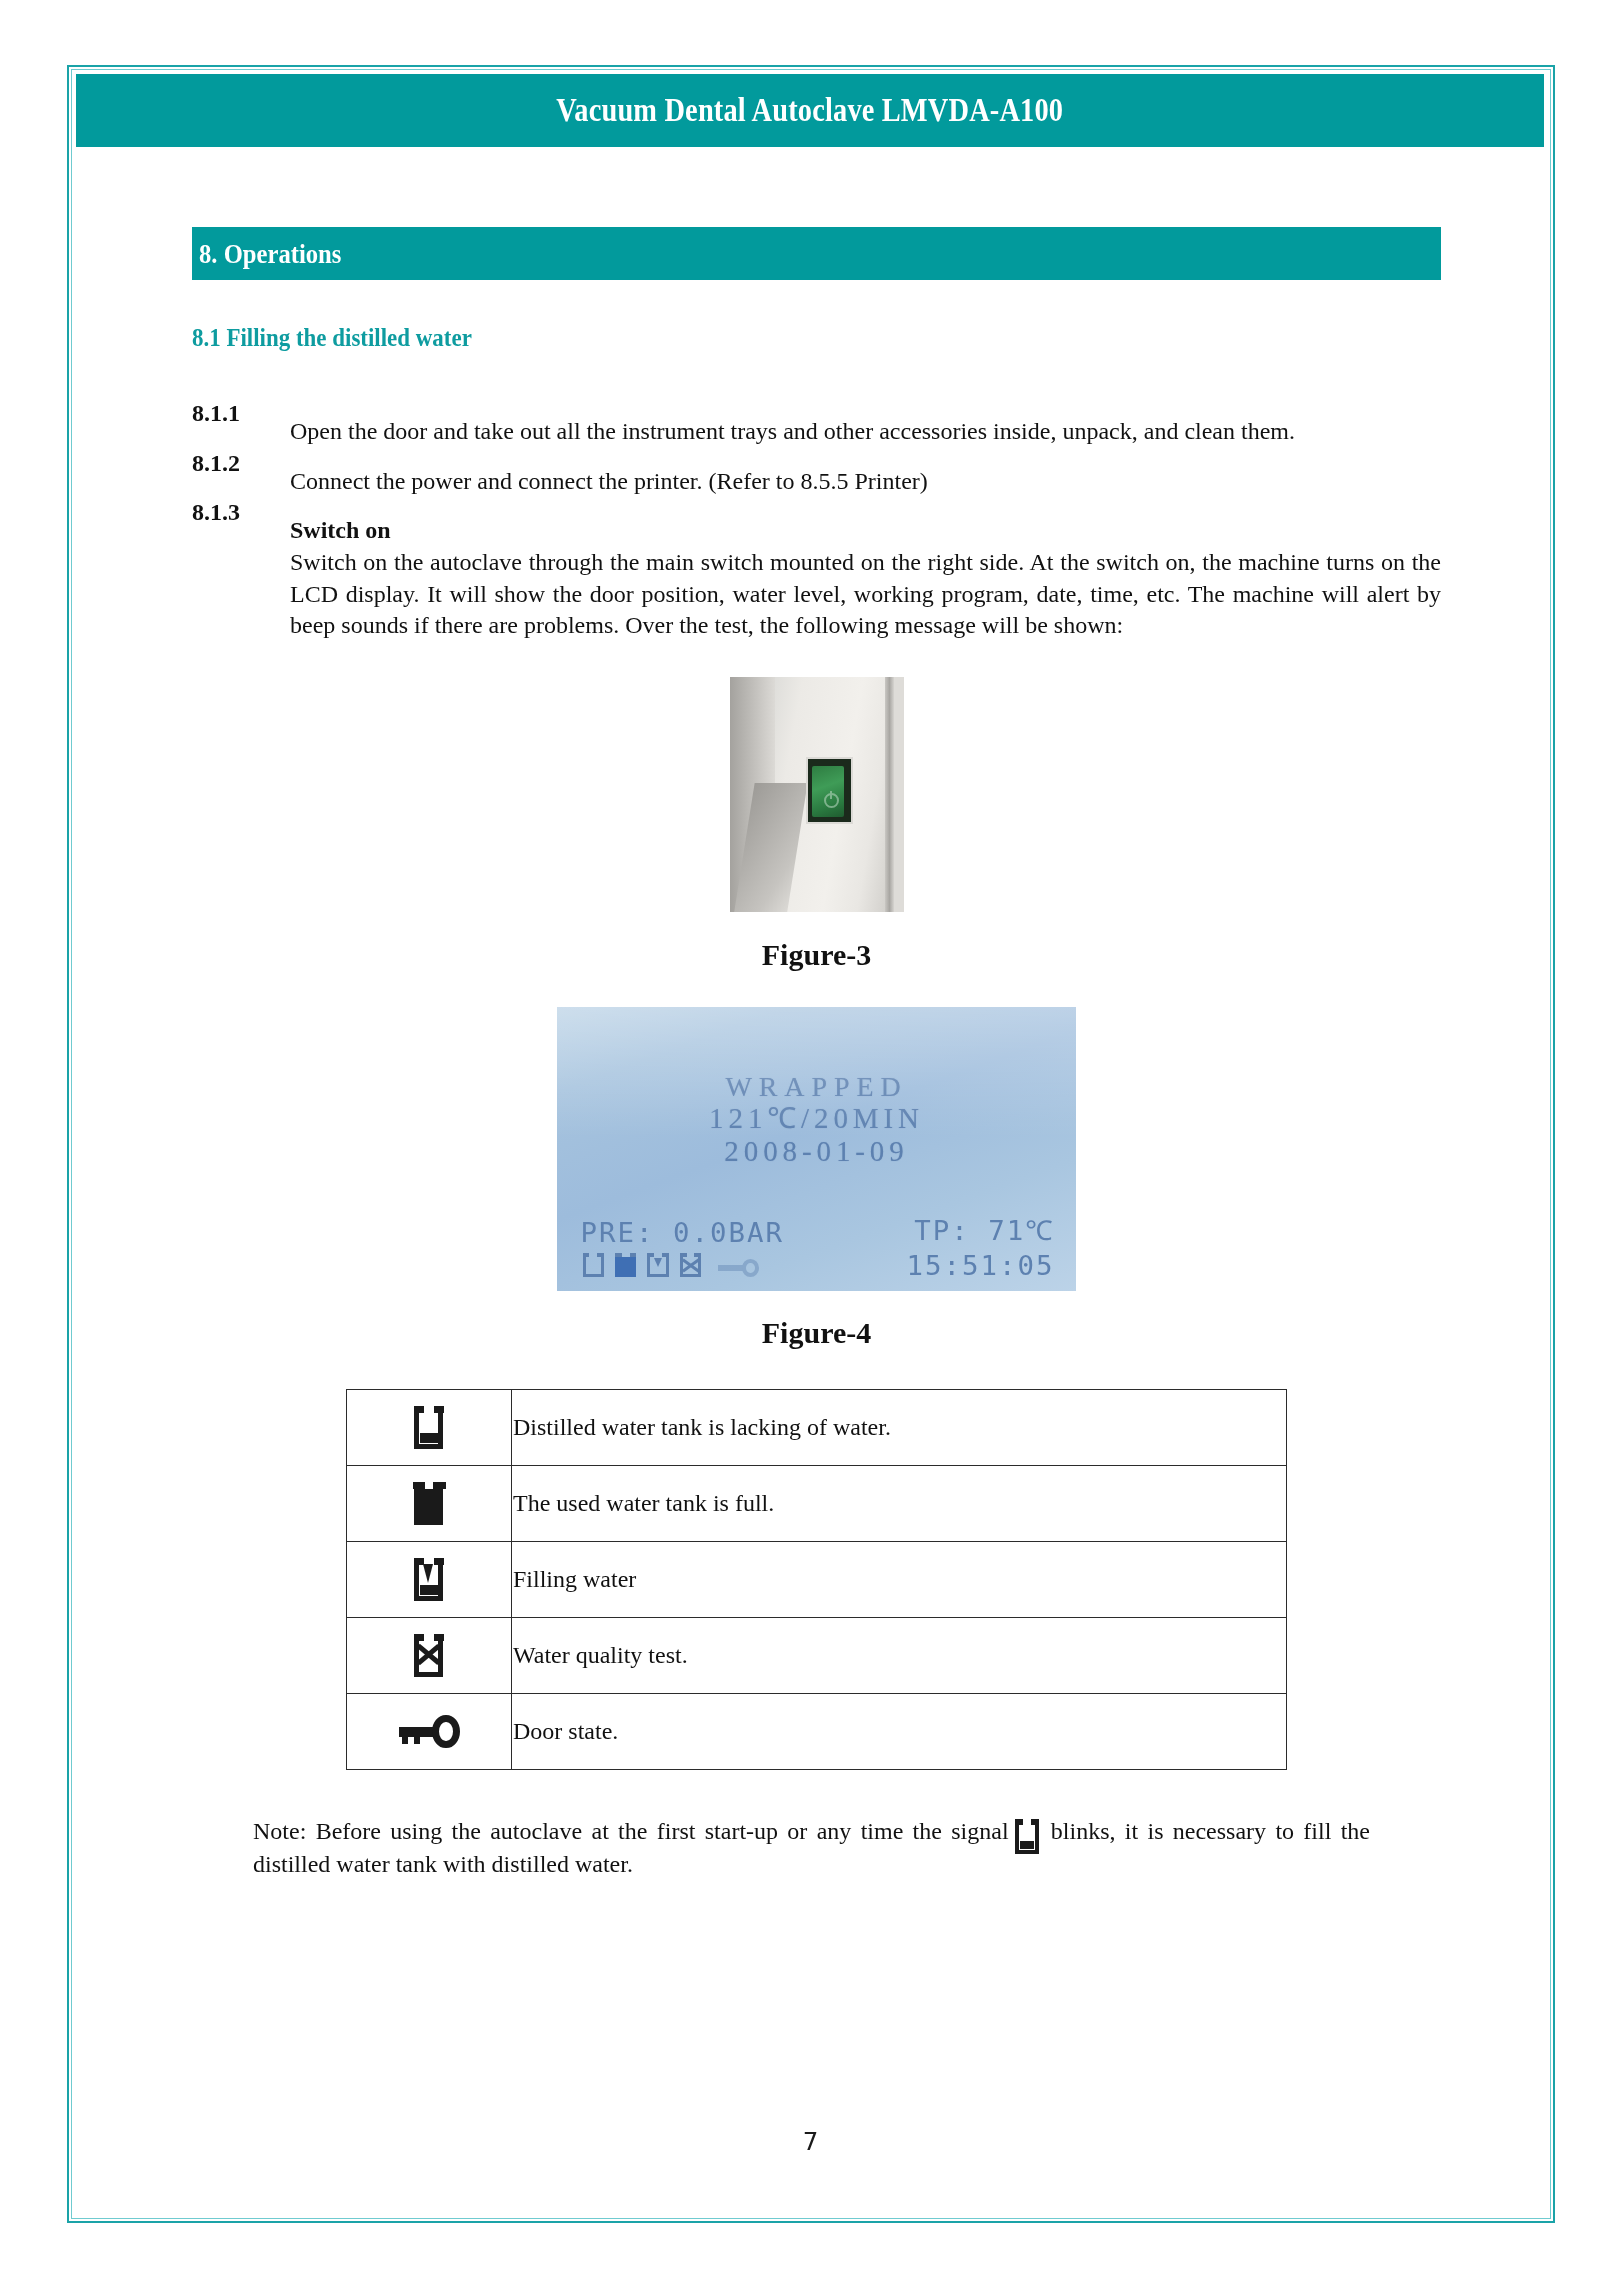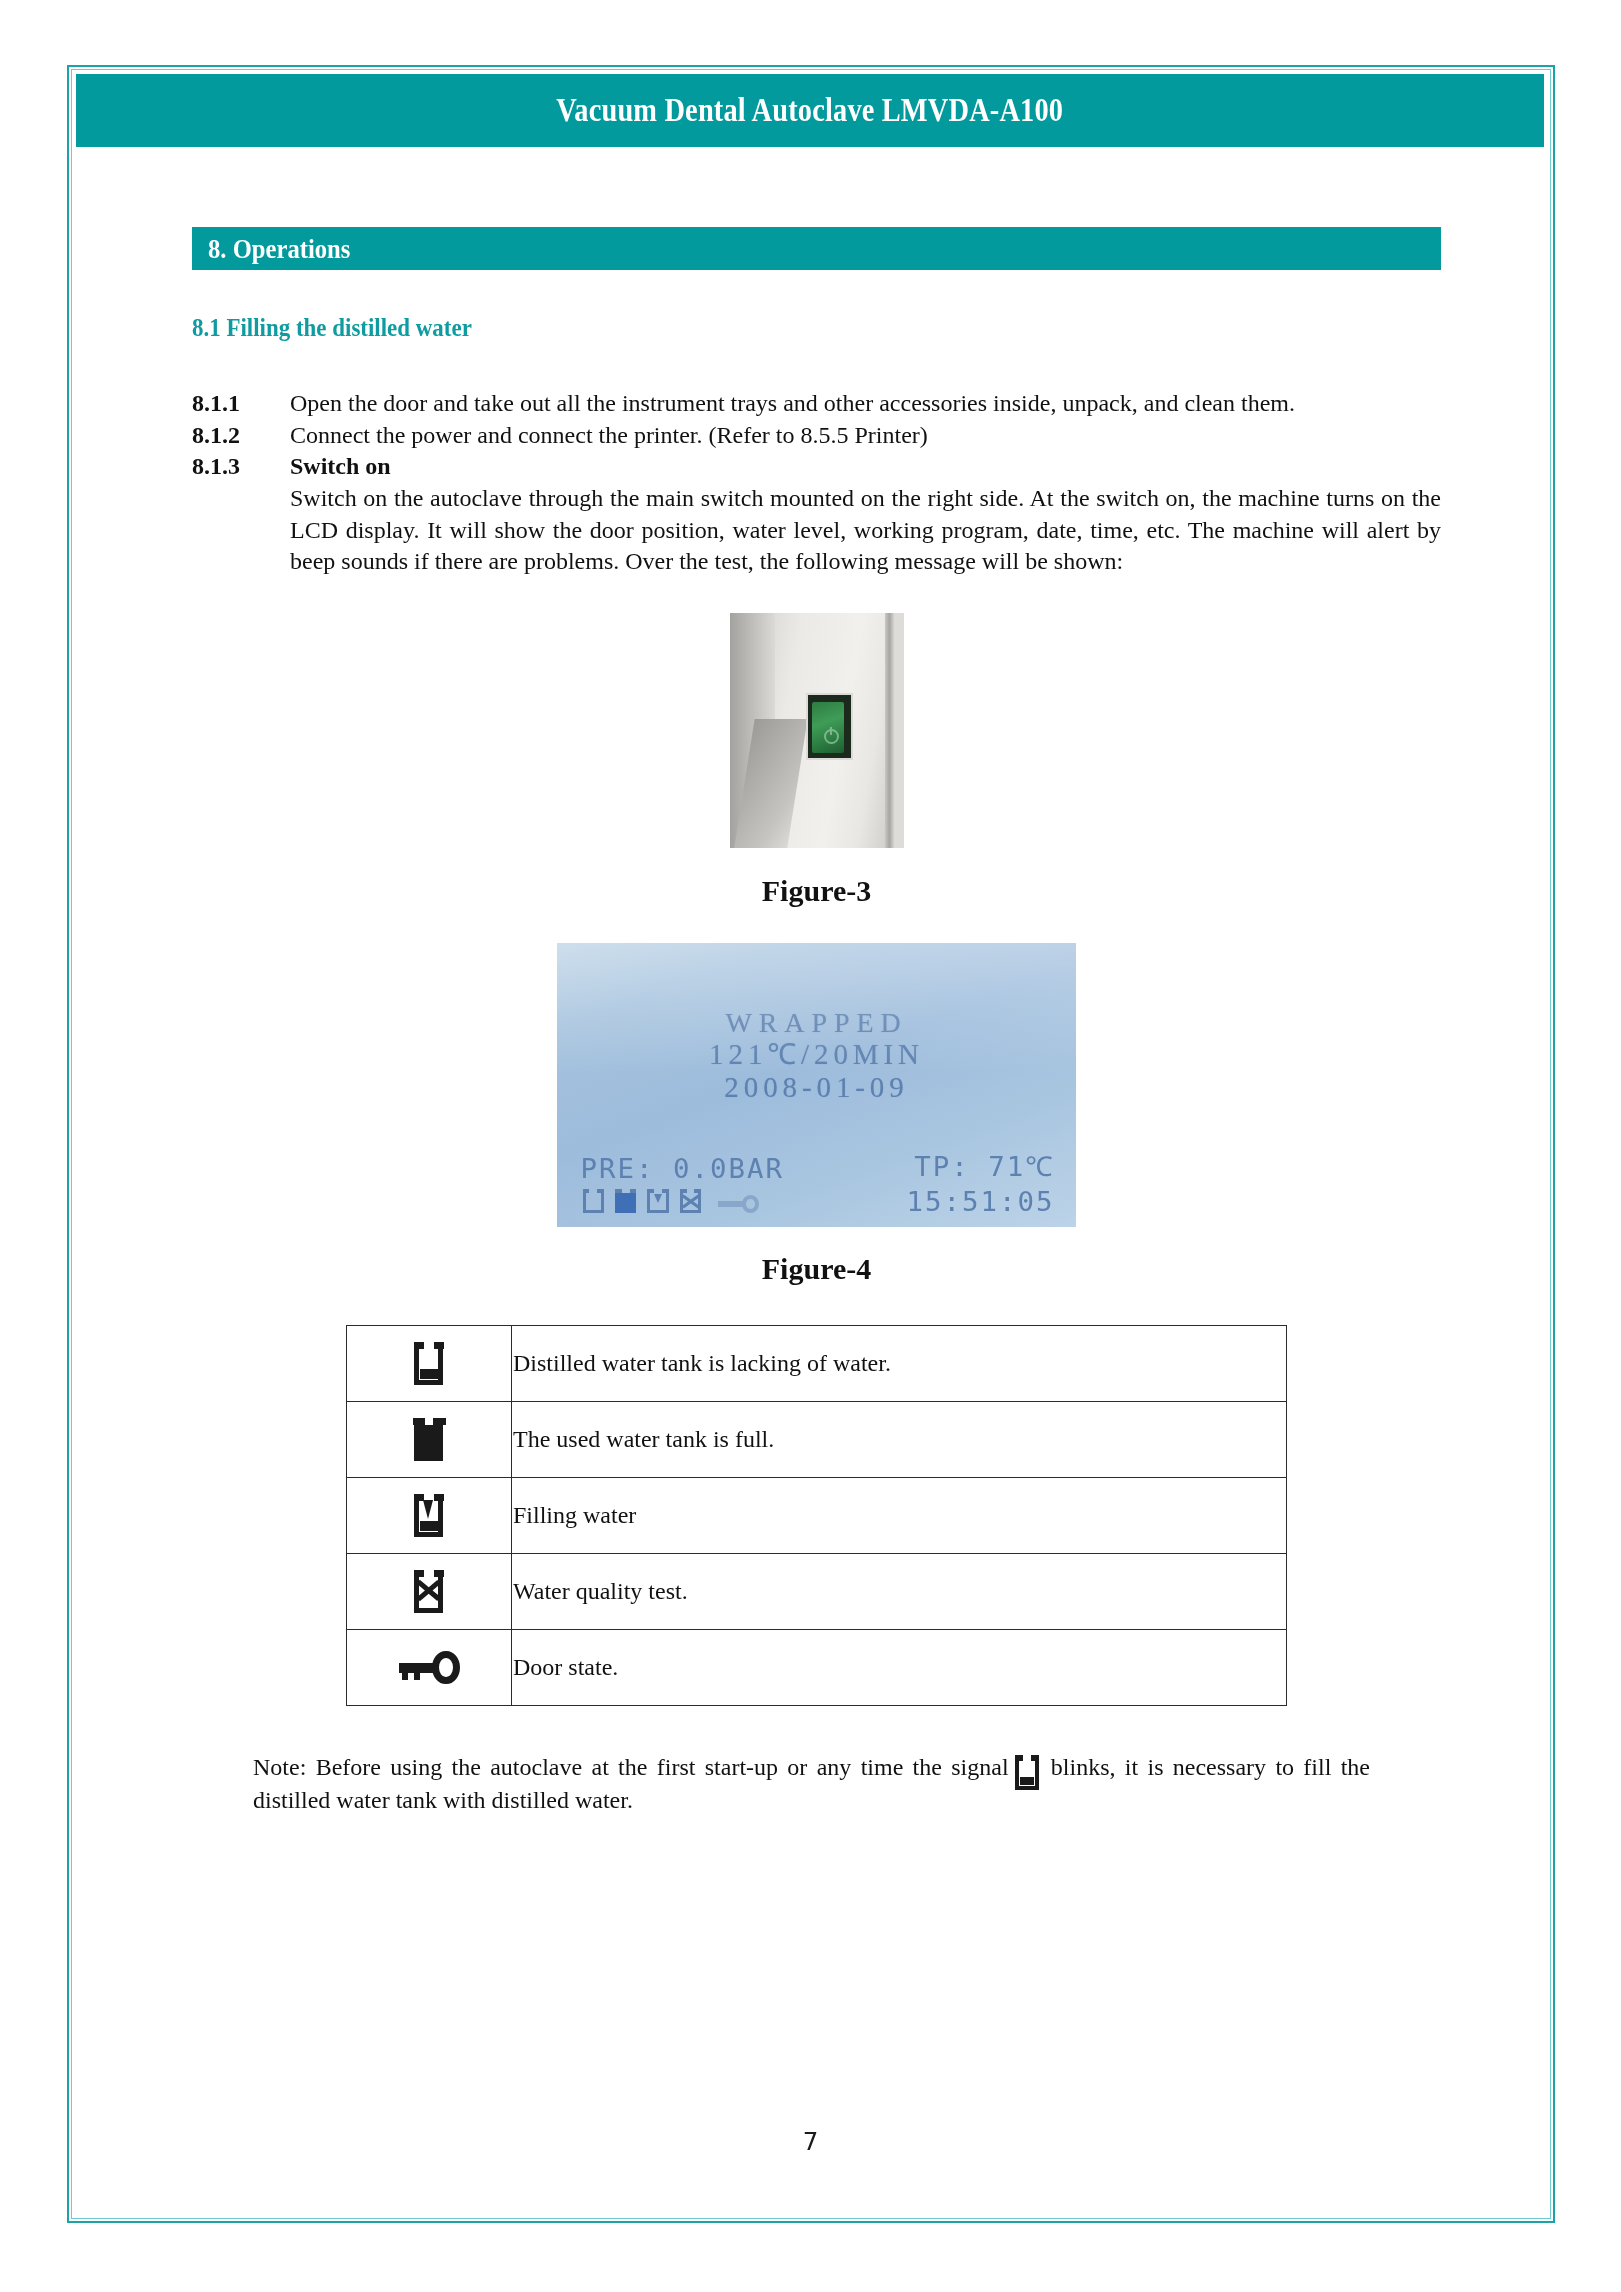--- a/index.html
+++ b/index.html
@@ -69,24 +69,24 @@
   .content {
     position: absolute;
     left: 192px;
     top: 227px;
     width: 1249px;
   }
 
   
   .section-banner {
     background: #029a9c;
-    height: 43px;
+    height: 53px;
     display: flex;
     align-items: center;
-    padding-left: 16px;
+    padding-left: 7px;
     box-sizing: border-box;
     margin-bottom: 43px;
   }
   .section-banner-text {
     color: #ffffff;
     font-size: 28px;
     font-weight: bold;
     font-family: "Liberation Serif", "DejaVu Serif", serif;
     transform: scaleX(0.88);
     transform-origin: left center;
@@ -118,20 +118,21 @@
   .numrow-label {
     width: 98px;
     flex: 0 0 98px;
     font-weight: bold;
     font-size: 24px;
   }
   .numrow-body {
     flex: 1 1 auto;
     text-align: justify;
     text-justify: inter-word;
+    margin-top: 18px;
   }
   .numrow-body.nojust { text-align: left; }
   .bold-lead { font-weight: bold; }
 
   
   .figure-block {
     text-align: center;
     margin-top: 35px;
   }
   .figure-caption {

